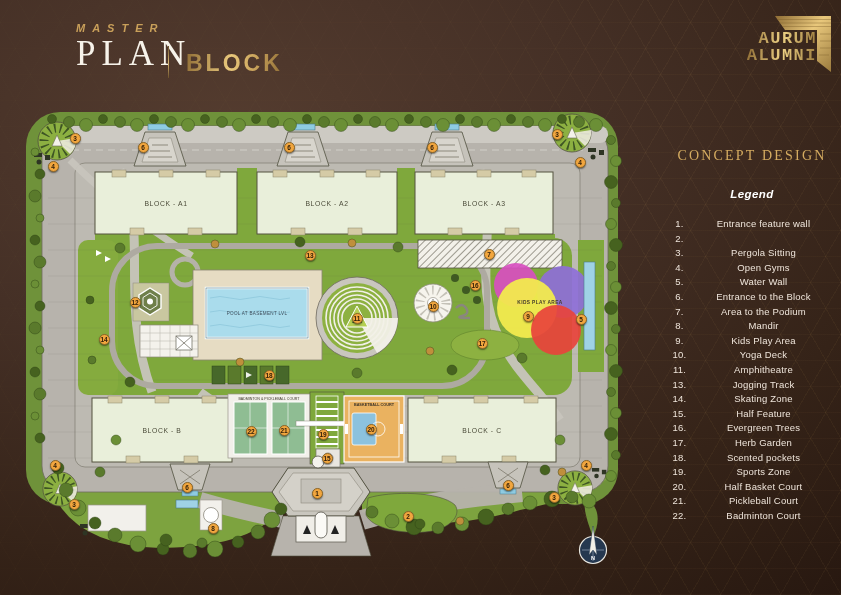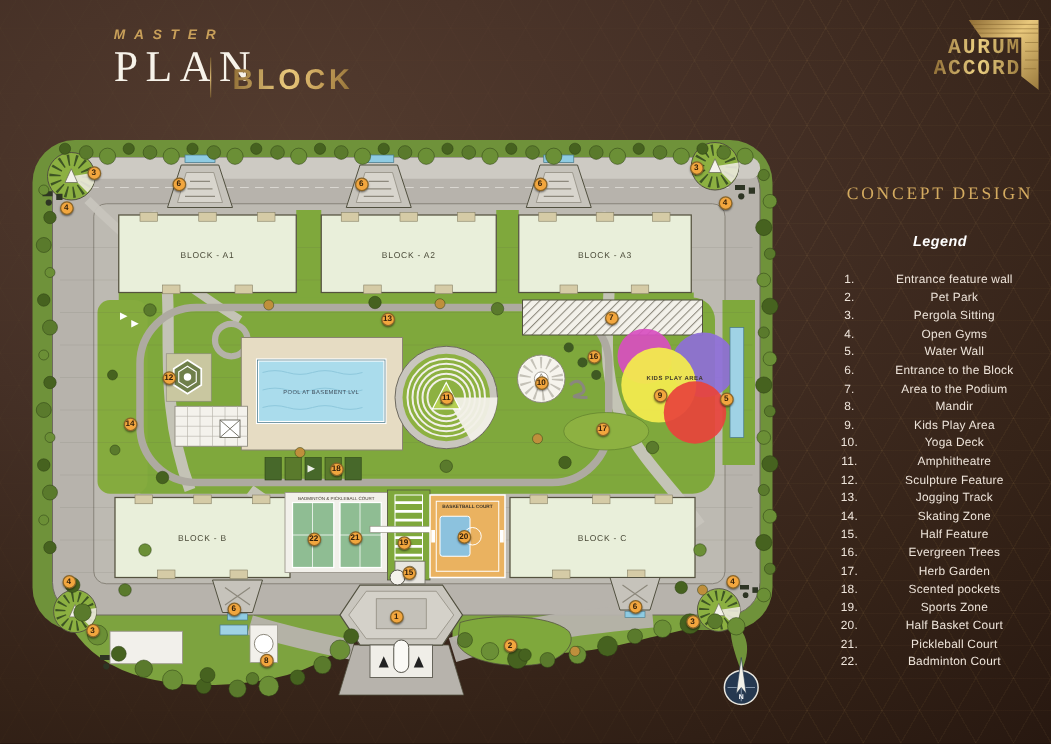--- a/index.html
+++ b/index.html
@@ -11,21 +11,21 @@
   .bg-pattern{
     position:absolute;inset:0;pointer-events:none;
     background-image:
       repeating-linear-gradient(60deg, rgba(214,174,98,.055) 0 1px, transparent 1px 26px),
       repeating-linear-gradient(-60deg, rgba(214,174,98,.055) 0 1px, transparent 1px 26px),
       repeating-linear-gradient(0deg, rgba(214,174,98,.04) 0 1px, transparent 1px 26px);
     -webkit-mask-image:linear-gradient(90deg, rgba(0,0,0,.25) 0%, rgba(0,0,0,.35) 55%, #000 78%);
             mask-image:linear-gradient(90deg, rgba(0,0,0,.25) 0%, rgba(0,0,0,.35) 55%, #000 78%);
   }
   
-  .masthead{position:absolute;left:76px;top:22px;margin-left:15px;}
+  .masthead{position:absolute;left:76px;top:22px;}
   .master-word{font-size:11px;font-style:italic;font-weight:600;letter-spacing:7px;color:#c9a05a;}
   .plan-word{font-family:"Liberation Serif",serif;font-size:35px;line-height:36px;letter-spacing:6px;color:#f7f3ea;margin-top:2px;}
   .head-divider{position:absolute;left:168px;top:46px;width:1px;height:32px;
     background:linear-gradient(#6b512c,#d8b671,#6b512c);}
   .project-word{
     position:absolute;left:186px;top:50px;font-size:23px;font-weight:700;letter-spacing:3px;
     background:linear-gradient(100deg,#8f6d35 0%,#e9c87c 45%,#caa45c 70%,#8f6d35 100%);
     -webkit-background-clip:text;background-clip:text;color:transparent;
   }
   
@@ -83,34 +83,33 @@
         <line x1="18" y1="7" x2="70" y2="7"></line>
         <line x1="21" y1="10.5" x2="70" y2="10.5"></line>
       <line x1="59" y1="18" x2="70" y2="18"></line>
         <line x1="59" y1="25" x2="70" y2="25"></line>
         <line x1="59" y1="32" x2="70" y2="32"></line>
         <line x1="58" y1="39" x2="68" y2="39"></line>
     </g>
   </svg>
   <div class="logo">
     <div class="logo-line">AURUM</div>
-    <div class="logo-line">ACCORD</div>
+    <div class="logo-line">ALUMNI</div>
   </div>
 
   <div class="panel">
     <h2 class="panel-title">CONCEPT DESIGN</h2>
     <h3 class="legend-label">Legend</h3>
     <div class="legend-list" id="legend-list">
         <div class="lg-row">
           <span class="lg-num">1.</span>
           <span class="lg-label">Entrance feature wall</span>
         </div>
         <div class="lg-row">
           <span class="lg-num">2.</span>
-          <span class="lg-label">Pet Park</span>
         </div>
         <div class="lg-row">
           <span class="lg-num">3.</span>
           <span class="lg-label">Pergola Sitting</span>
         </div>
         <div class="lg-row">
           <span class="lg-num">4.</span>
           <span class="lg-label">Open Gyms</span>
         </div>
         <div class="lg-row">
@@ -133,24 +132,20 @@
           <span class="lg-num">9.</span>
           <span class="lg-label">Kids Play Area</span>
         </div>
         <div class="lg-row">
           <span class="lg-num">10.</span>
           <span class="lg-label">Yoga Deck</span>
         </div>
         <div class="lg-row">
           <span class="lg-num">11.</span>
           <span class="lg-label">Amphitheatre</span>
-        </div>
-        <div class="lg-row">
-          <span class="lg-num">12.</span>
-          <span class="lg-label">Sculpture Feature</span>
         </div>
         <div class="lg-row">
           <span class="lg-num">13.</span>
           <span class="lg-label">Jogging Track</span>
         </div>
         <div class="lg-row">
           <span class="lg-num">14.</span>
           <span class="lg-label">Skating Zone</span>
         </div>
         <div class="lg-row">

